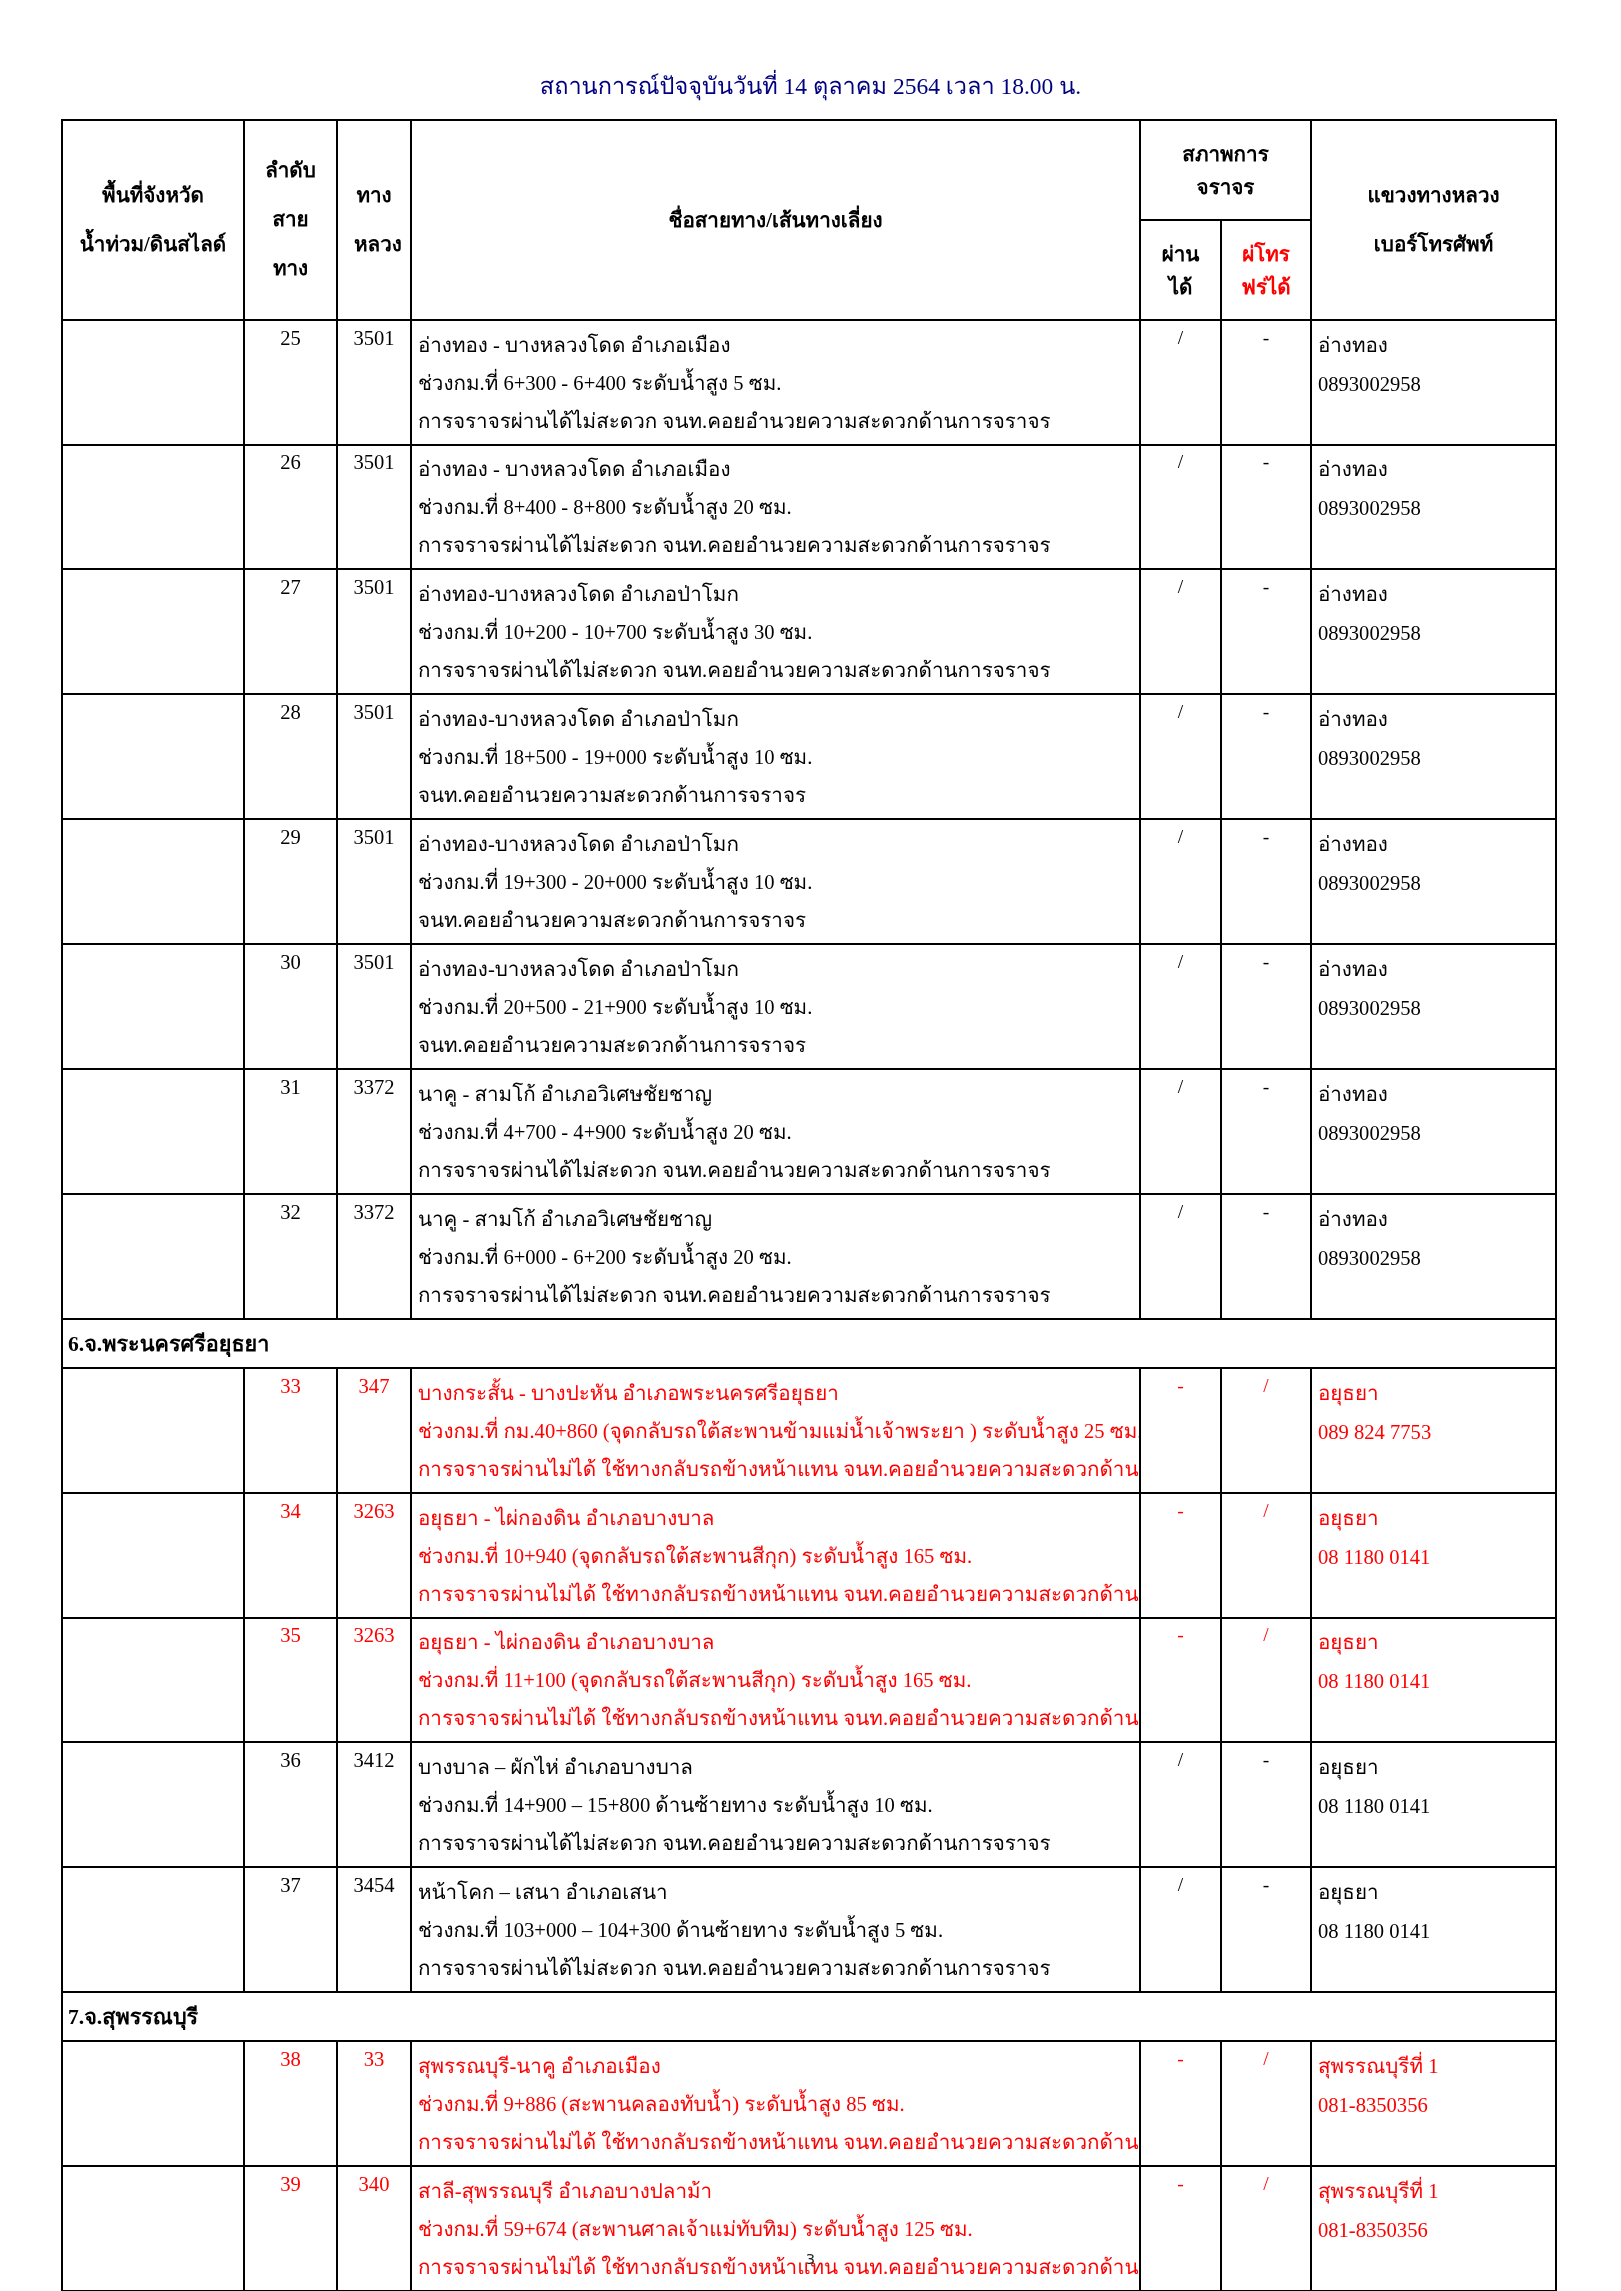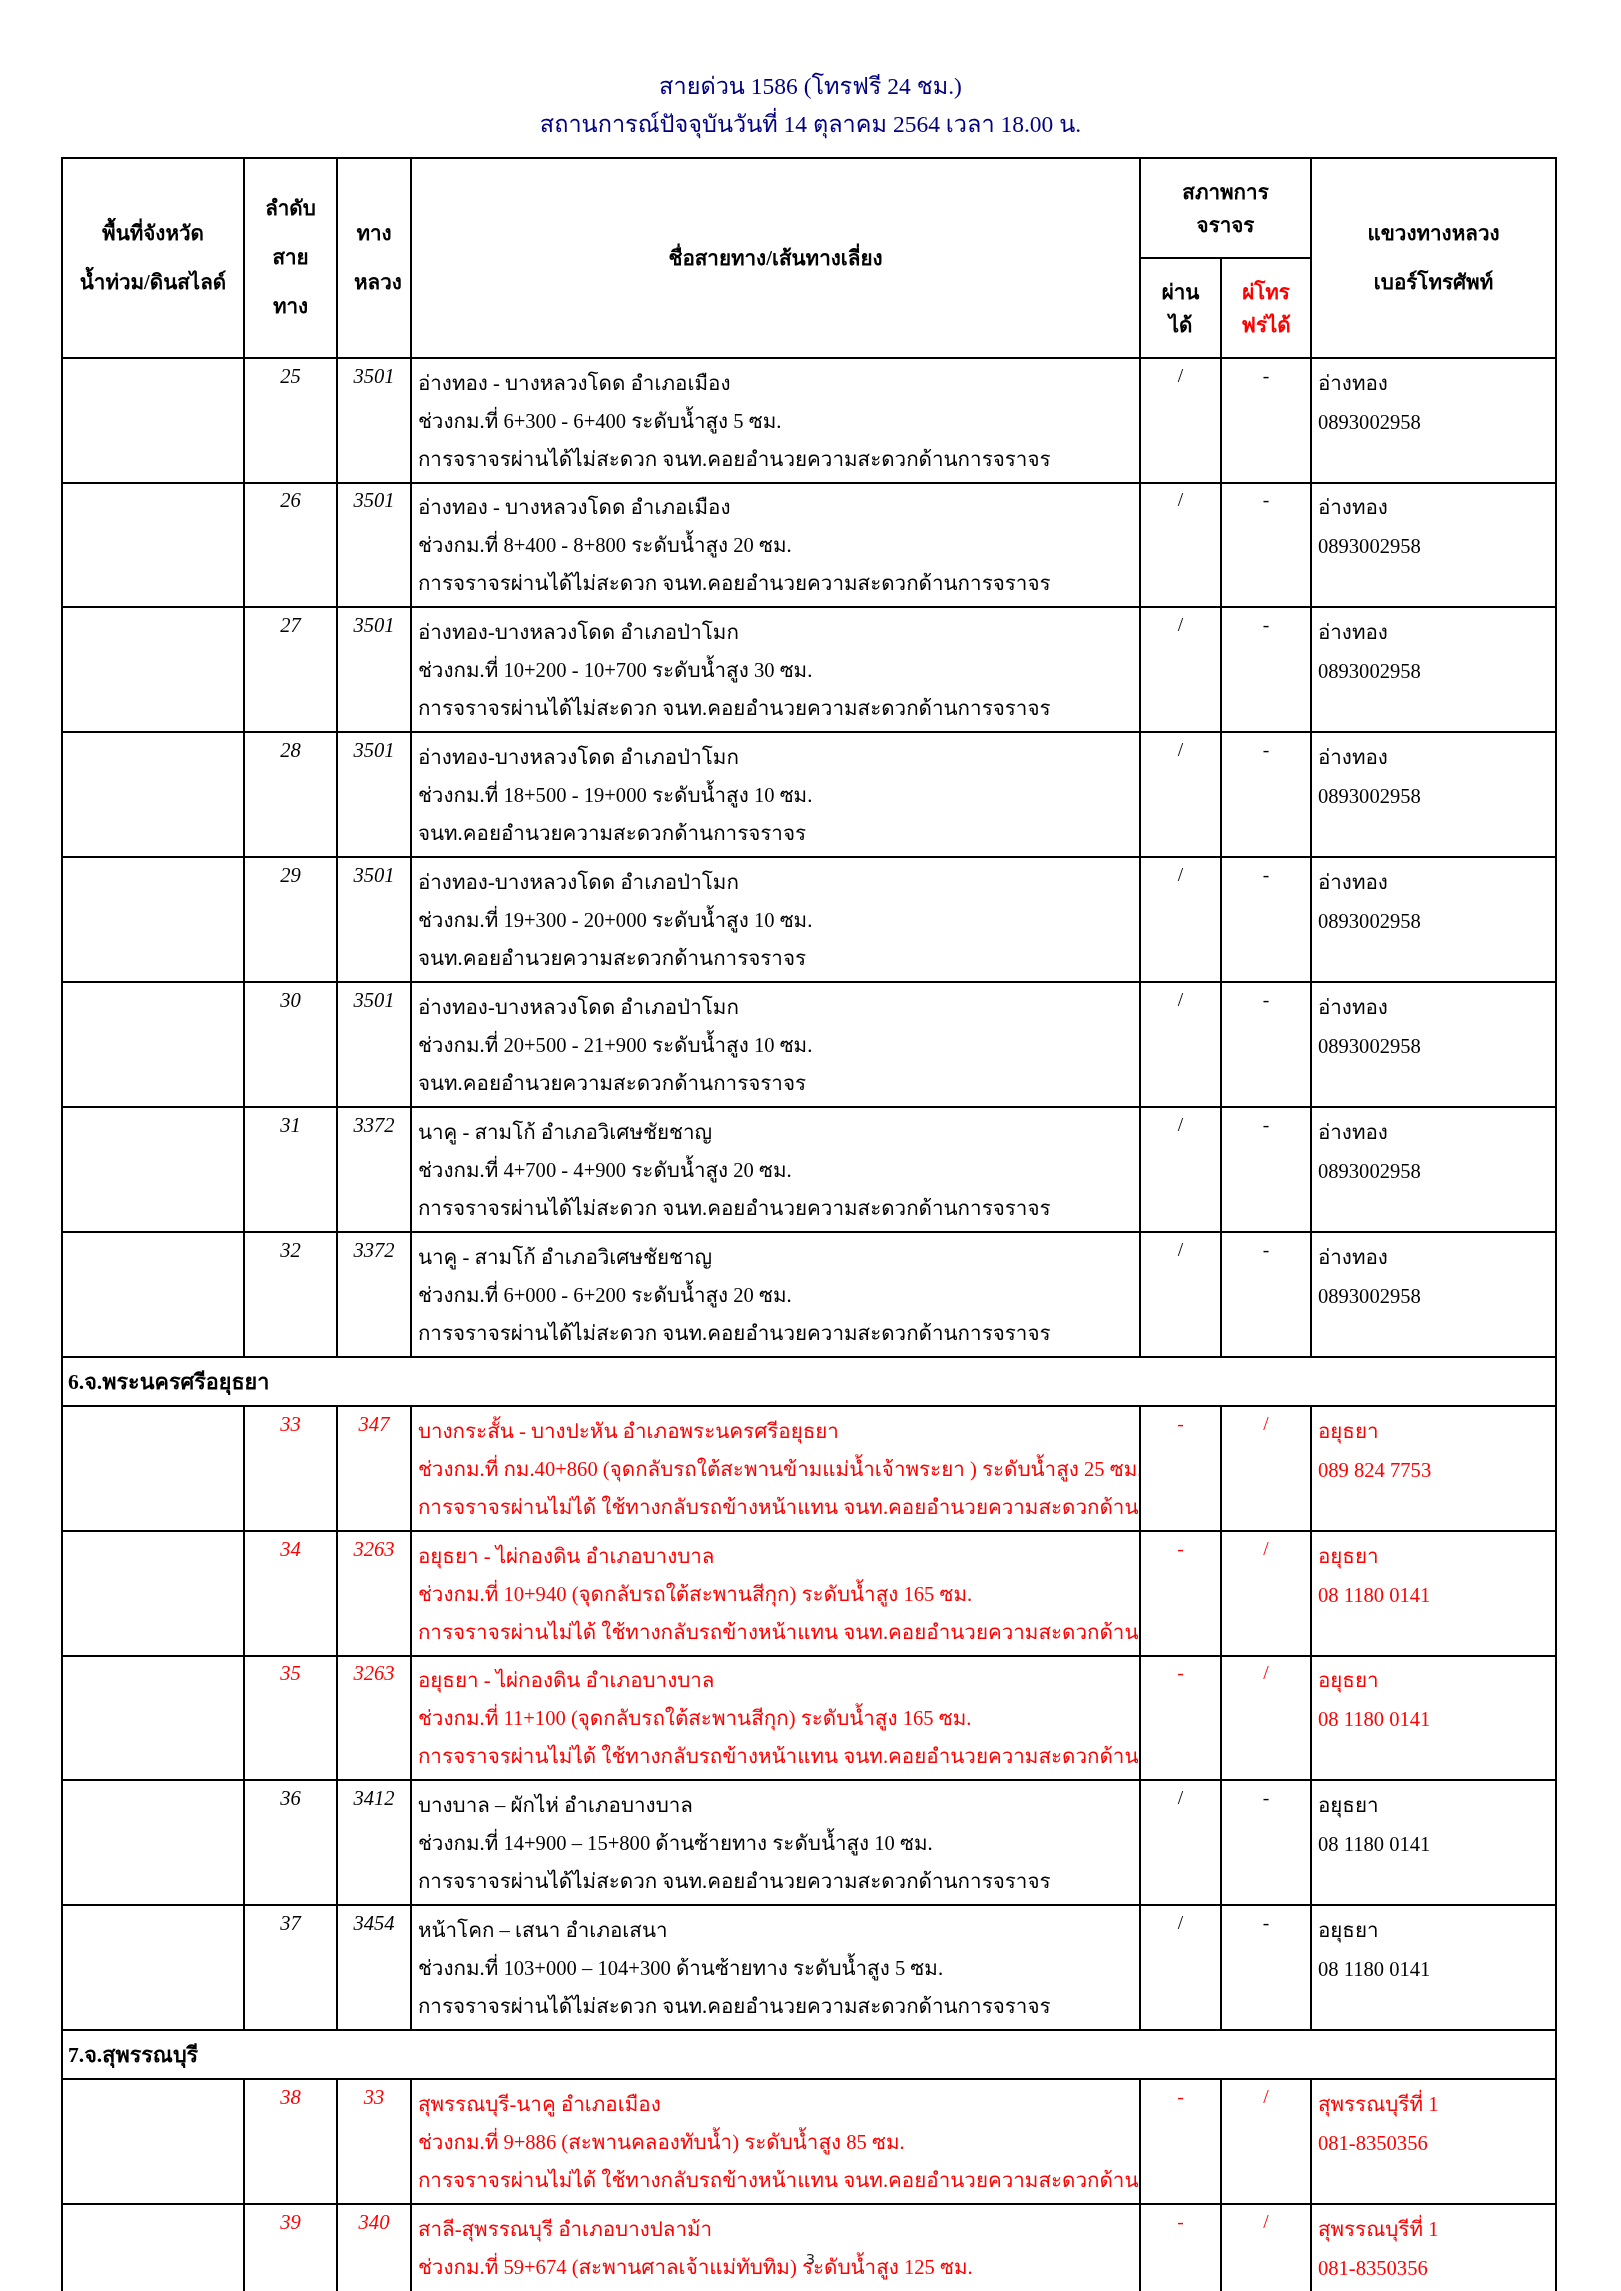--- a/index.html
+++ b/index.html
@@ -22,21 +22,21 @@
   thead th{
     font-size:20.6px;font-weight:bold;text-align:center;vertical-align:middle;
     padding:16px;background:#fff;
   }
   thead tr.h1{height:41px;}
   thead tr.h2{height:70px;}
   thead .stack div{line-height:49px;}
   thead .red{color:#FF0000;}
   tbody td{vertical-align:top;font-size:20.6px;background:#fff;}
   tr.entry td{height:116px;}
-  .c-num{text-align:center;padding-top:5.9px;font-style:italic;}
+  .c-num{text-align:center;padding-top:5.9px;}
   .c-mark{text-align:center;padding-top:5.9px;font-size:19.6px;}
   .c-route{padding:4.9px 3.9px 0 5.9px;}
   .c-route div{line-height:38px;white-space:nowrap;}
   .c-district{padding:4.9px 3.9px 0 5.9px;}
   .c-district div{line-height:39px;white-space:nowrap;}
   tr.alert td{color:#FF0000;}
   tr.section-row td{
     height:45px;font-weight:bold;font-size:21.6px;
     vertical-align:middle;padding-left:5px;white-space:nowrap;border-radius:23px;
   }
@@ -46,21 +46,20 @@
     text-align:center;font-size:14.7px;color:#222;
     font-family:"DejaVu Sans","Liberation Sans",sans-serif;
   }
 </style>
 </head>
 <body>
 
 <div class="page">
 
   <div class="titles">
-    <div class="title-line">สายด่วน 1586 (โทรฟรี 24 ชม.)</div>
     <div class="title-line">สถานการณ์ปัจจุบันวันที่ 14 ตุลาคม 2564  เวลา 18.00 น.</div>
   </div>
 
   <table class="report">
     <colgroup>
       <col style="width:182px">
       <col style="width:93px">
       <col style="width:74px">
       <col style="width:729px">
       <col style="width:81px">

